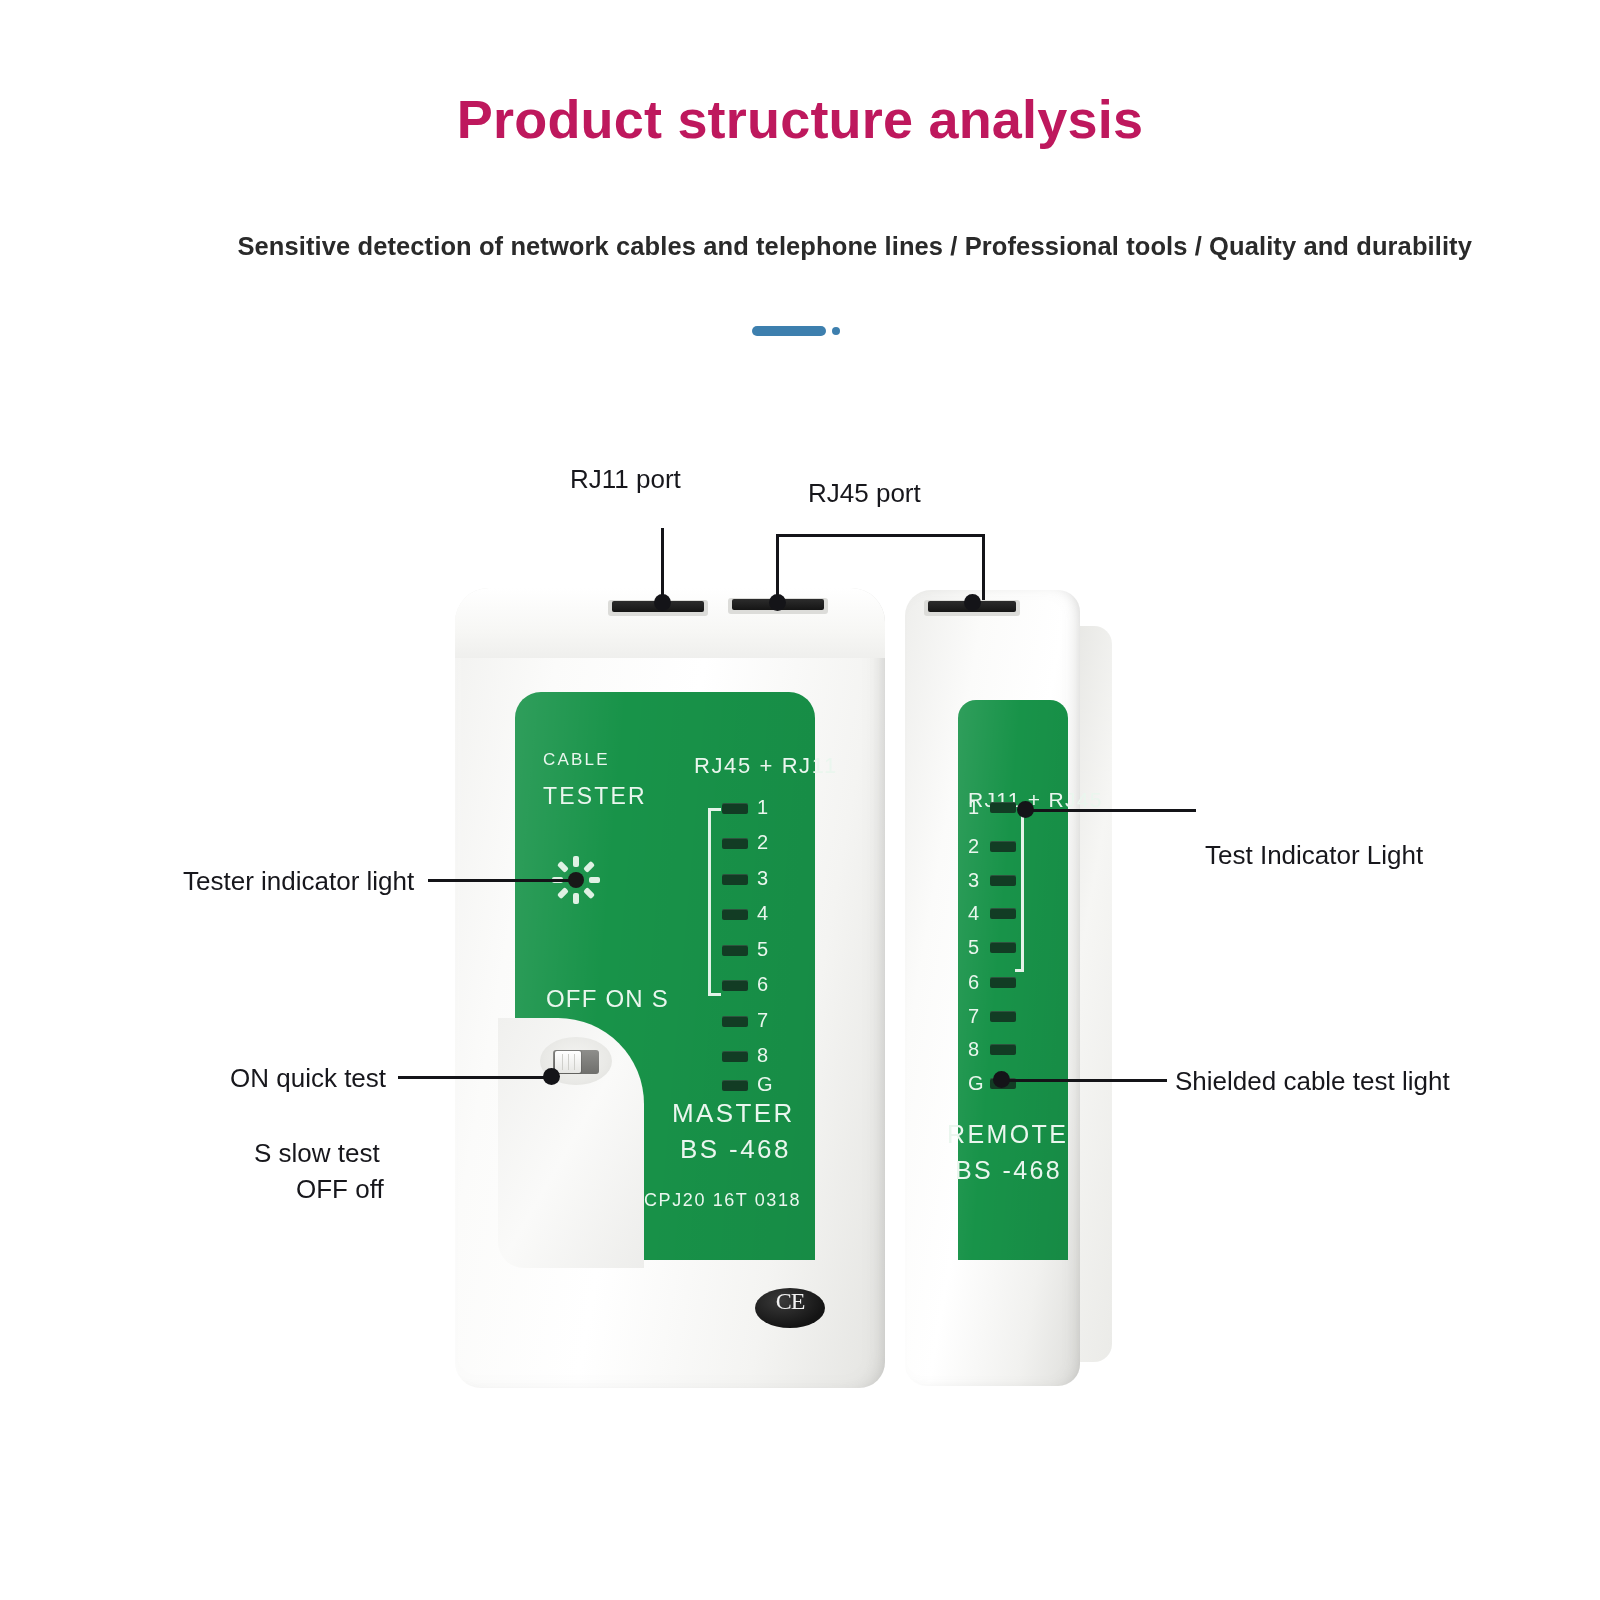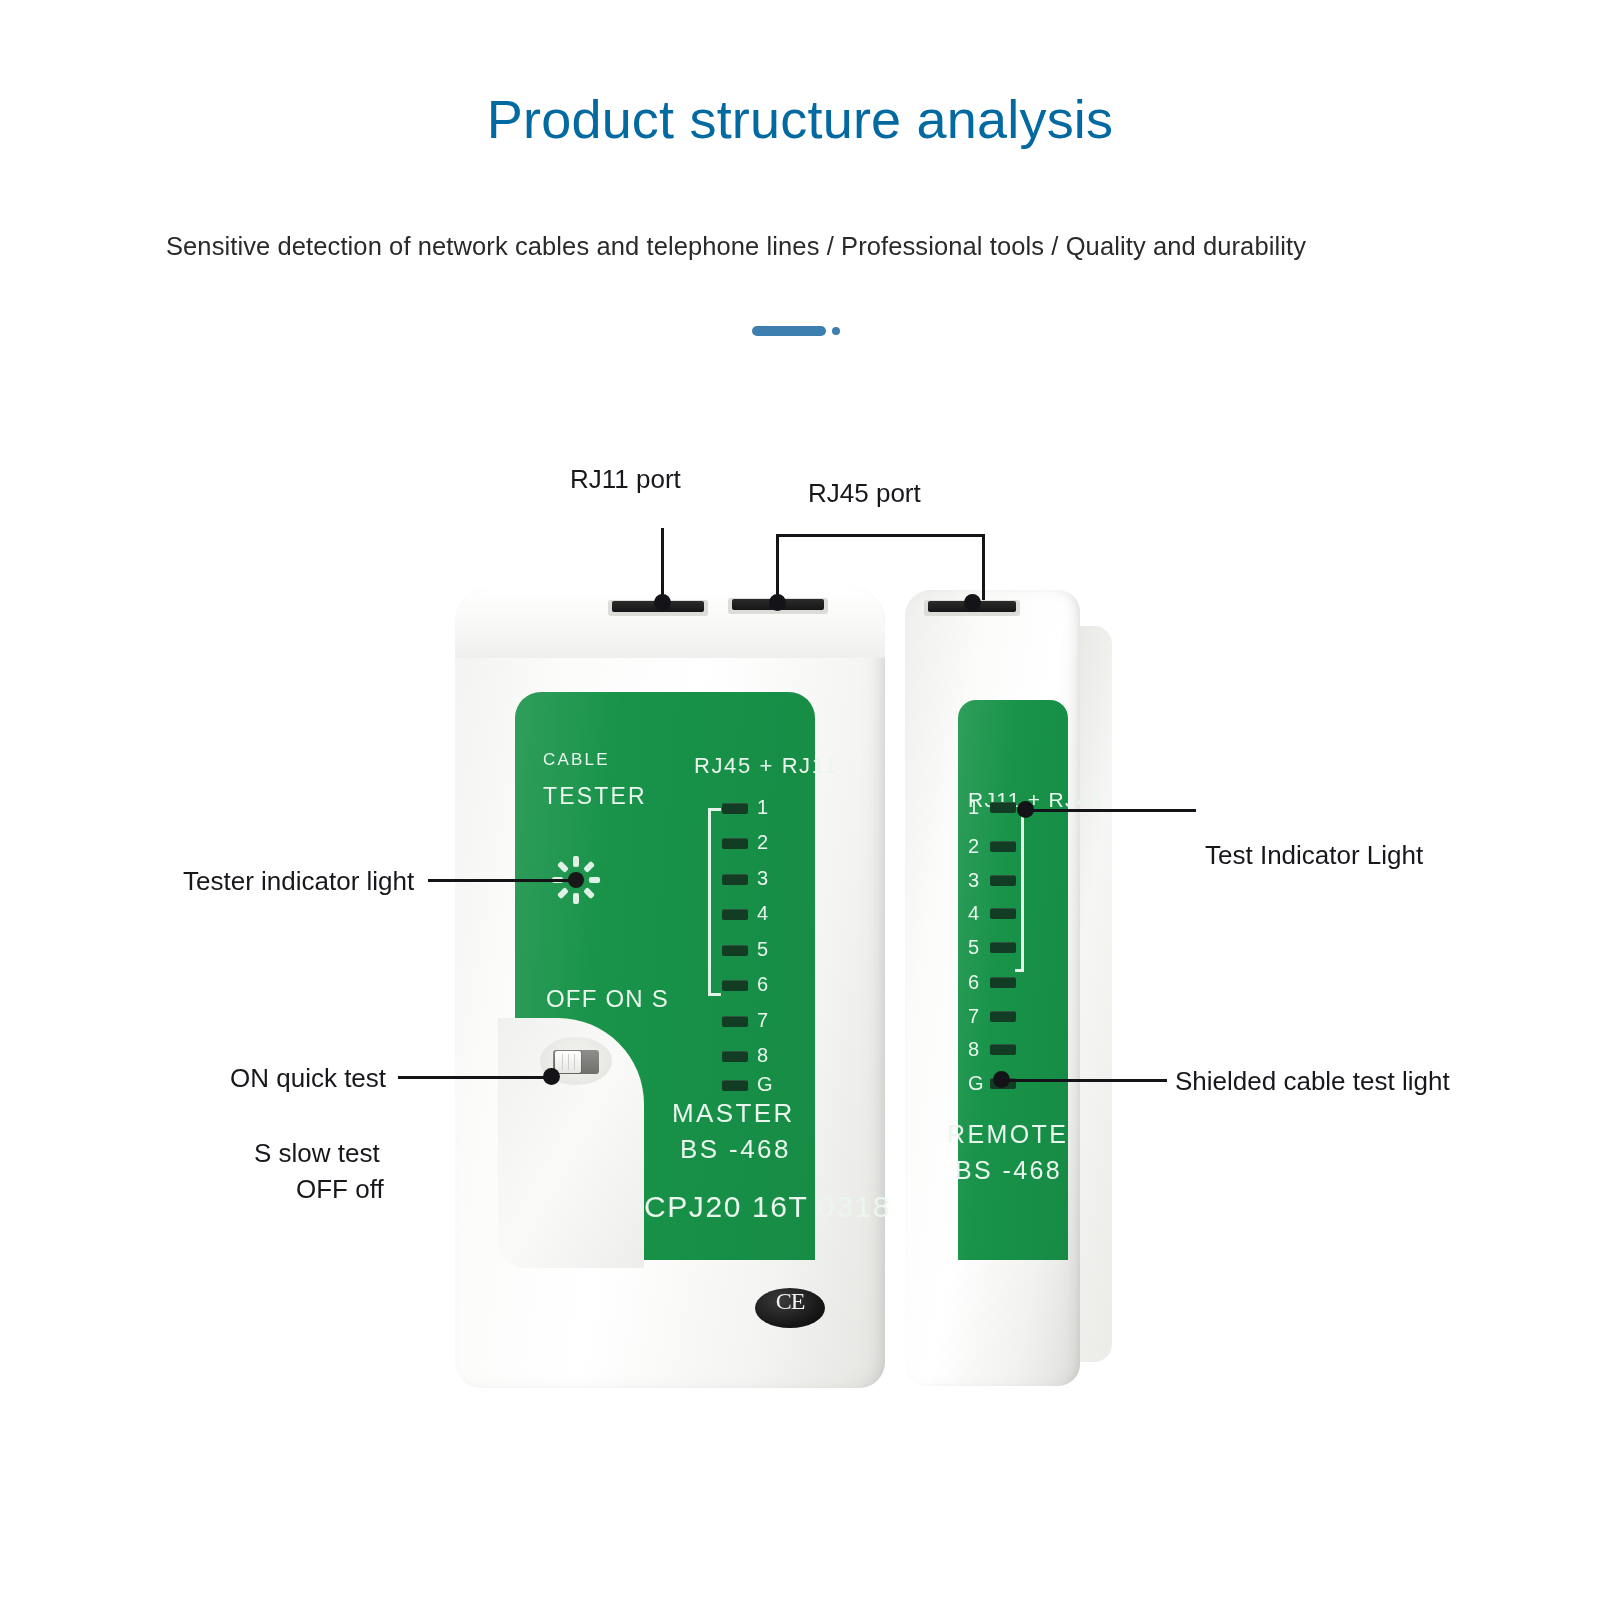--- a/index.html
+++ b/index.html
@@ -9,27 +9,27 @@
     font-family:"Liberation Sans", sans-serif;
     overflow:hidden;
     position:relative;
   }
   .page{position:relative;width:1600px;height:1600px;}
 
   
   .title{
     position:absolute;left:0;top:88px;width:1600px;
     text-align:center;
-    font-size:54px;font-weight:400;color:#0369a1;
+    font-size:54px;font-weight:700;color:#be185d;
     letter-spacing:0.2px;
   }
   .subtitle{
     position:absolute;left:0;top:232px;width:1472px;
-    text-align:center;
-    font-size:25.5px;font-weight:400;color:#2a2a2a;
+    text-align:right;
+    font-size:25.5px;font-weight:700;color:#2a2a2a;
     letter-spacing:0.1px;
   }
   .divider{
     position:absolute;left:50%;top:320px;transform:translateX(-50%);
     width:96px;height:22px;
   }
   .divider .bar{
     position:absolute;left:0;top:6px;width:74px;height:10px;
     background:#3d7fae;border-radius:5px;
   }
@@ -73,21 +73,21 @@
   }
 
   
   .g-label{position:absolute;color:#eaf6ee;font-family:"Liberation Sans",sans-serif;letter-spacing:2.2px;}
   .cable-txt{left:543px;top:750px;font-size:17px;}
   .tester-txt{left:543px;top:783px;font-size:23px;}
   .rj-master{left:694px;top:753px;font-size:22px;letter-spacing:1.6px;}
   .offons{left:546px;top:985px;font-size:24px;letter-spacing:1.2px;}
   .master-name{left:672px;top:1098px;font-size:26px;letter-spacing:2.4px;}
   .master-model{left:680px;top:1134px;font-size:26px;letter-spacing:2.4px;}
-  .master-code{left:644px;top:1190px;font-size:30px;letter-spacing:1.6px;}
+  .master-code{left:644px;top:1190px;font-size:18px;letter-spacing:1.6px;}
 
   
   .burst{position:absolute;left:551px;top:855px;width:50px;height:50px;}
   .burst .ray{
     position:absolute;left:22px;top:1px;width:6px;height:11px;
     background:#dff1e4;border-radius:2px;
     transform-origin:3px 24px;
   }
   .burst .core{
     position:absolute;left:17px;top:17px;width:16px;height:16px;

